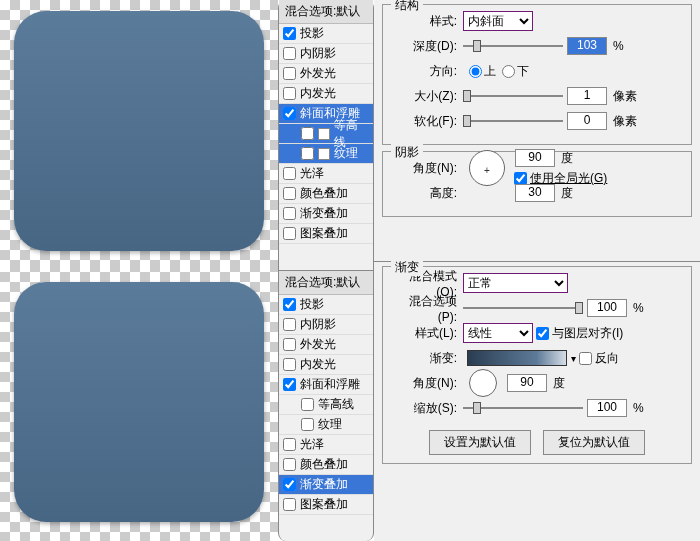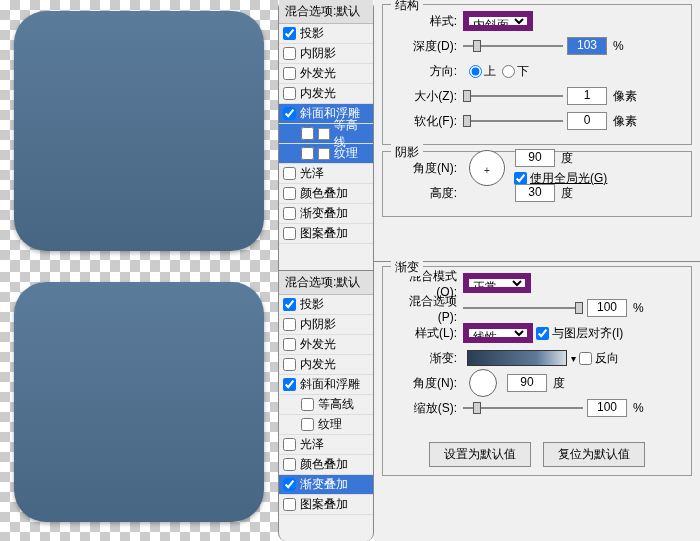--- a/index.html
+++ b/index.html
@@ -32,34 +32,34 @@
 .effect-item.selected { background: #3a76d6; color: #fff; }
 .effect-item.sub { padding-left: 22px; }
 .effect-item .mini-icon { width: 12px; height: 12px; border: 1px solid #888; background: #fff; margin-right: 4px; display: inline-block; }
 .right-col { flex: 1; display: flex; flex-direction: column; background: #f0f0f0; }
 .right-panel { padding: 4px 8px; }
 .right-panel.top { height: 262px; border-bottom: 1px solid #888; }
 .fieldset { border: 1px solid #999; margin-bottom: 6px; padding: 6px 8px 8px; position: relative; }
 .fieldset .legend { position: absolute; top: -8px; left: 8px; background: #f0f0f0; padding: 0 4px; font-size: 12px; }
 .row { display: flex; align-items: center; margin-bottom: 5px; height: 20px; }
 .row .lbl { width: 72px; text-align: right; padding-right: 6px; }
-.row select { width: 70px; height: 20px; border: 6px solid #701a75; background: #fff; }
+.row select { width: 70px; height: 20px; border: 1px solid #701a75; background: #fff; }
 .row .slider { flex: 0 0 100px; height: 18px; position: relative; background: transparent; }
 .row .slider-track { position: absolute; top: 8px; left: 0; right: 0; height: 2px; background: #888; }
 .row .slider-thumb { position: absolute; top: 3px; width: 8px; height: 12px; background: #d0d0d0; border: 1px solid #555; }
 .row .num-input { width: 40px; height: 18px; border: 1px solid #888; background: #fff; text-align: center; margin: 0 4px; }
 .row .num-input.hl { background: #3a76d6; color: #fff; }
 .row .unit { margin-left: 2px; }
 .row input[type=radio] { margin: 0 2px 0 6px; }
 .row input[type=checkbox] { margin: 0 3px; }
 .angle-dial { width: 36px; height: 36px; border: 1px solid #666; border-radius: 50%; position: relative; margin: 0 6px; background: #fff; }
 .angle-dial .cross { position: absolute; top: 14px; left: 14px; font-size: 10px; color: #333; }
 .gradient-bar { width: 100px; height: 16px; border: 1px solid #333; background: linear-gradient(90deg, #2a3d52 0%, #5d7a98 70%, #d5dde6 100%); margin: 0 4px; }
 .btn { padding: 3px 14px; border: 1px solid #888; background: #e8e8e8; cursor: pointer; margin: 0 6px; }
-.btn-row { display: flex; justify-content: center; margin-top: 24px; }
+.btn-row { display: flex; justify-content: center; margin-top: 12px; }
 .dropdown-arrow::after { content: " ▾"; font-size: 10px; }
 .shadow-box { display: flex; align-items: flex-start; }
 .shadow-left { flex: 1; }
 </style>
 </head>
 <body>
 
 <div class="root">
   <div class="left-col">
     <div class="canvas-preview">
@@ -245,21 +245,21 @@
           </div>
         </div>
       </div>
     </div>
 
     <div class="right-panel">
       <div class="fieldset">
         <div class="legend">渐变</div>
         <div class="row">
           <span class="lbl">混合模式(O):</span>
-          <select style="width:68px"><option>正常</option></select>
+          <select style="width:105px"><option>正常</option></select>
         </div>
         <div class="row">
           <span class="lbl">混合选项(P):</span>
           <div class="slider" style="flex:0 0 120px">
               <div class="slider-track"></div>
               <div class="slider-thumb" style="left:112px"></div>
             </div>
           <div class="num-input">100</div>
           <span class="unit">%</span>
         </div>

